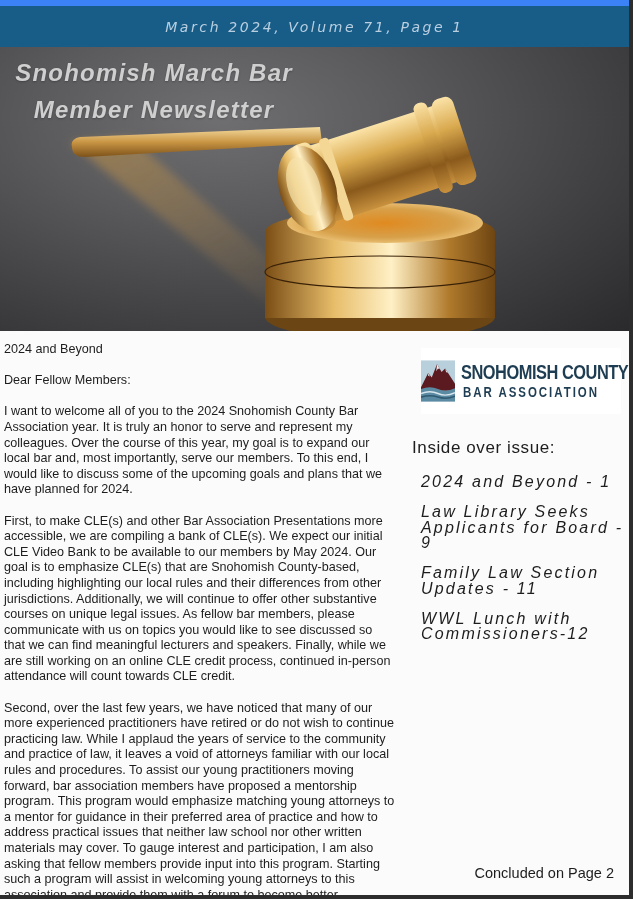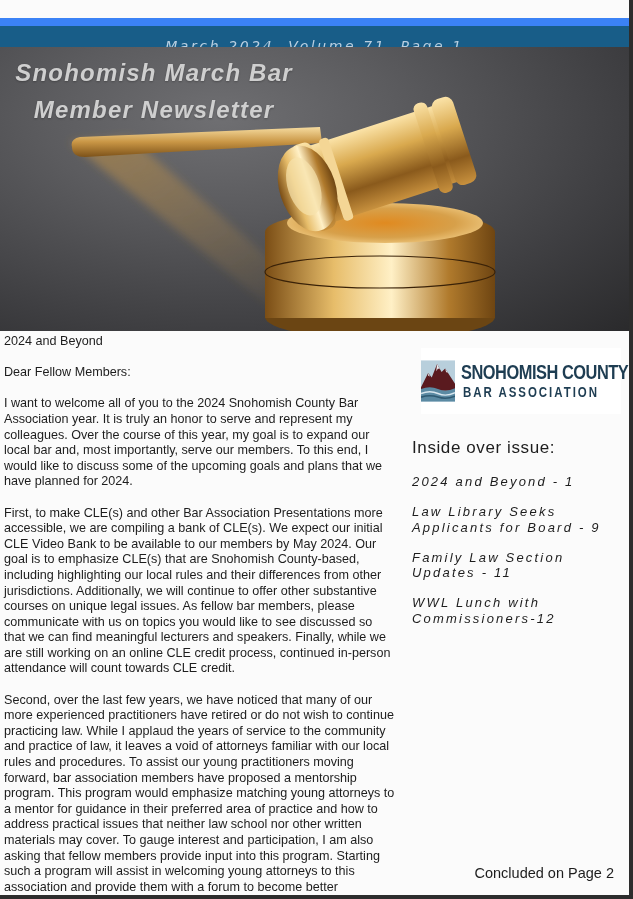--- a/index.html
+++ b/index.html
@@ -4,22 +4,22 @@
   <style>
     * { box-sizing: border-box; margin: 0; padding: 0; }
     html, body { width: 633px; height: 899px; overflow: hidden; background: #2d2d2d; }
     body { font-family: "Liberation Sans", sans-serif; }
     .page {
       position: relative; width: 631px; height: 897px; left: 0; top: 0;
       background: #fbfbfb; overflow: hidden;
       border-right: 2px solid #2d2d2d; border-bottom: 2px solid #2d2d2d;
     }
     .topbar {
-      position: absolute; left: 0; top: 18px; width: 100%; height: 47px;
-      background: #185d88; border-top: 8px solid #3b82f6;
+      position: absolute; left: 0; top: 0; width: 100%; height: 47px;
+      background: #185d88; border-top: 6px solid #3b82f6;
       display: flex; align-items: center; justify-content: center;
     }
     .topbar span {
       color: #b9cfe0; font-style: italic; font-size: 14px; letter-spacing: 2.6px;
       font-family: "DejaVu Sans", sans-serif; font-weight: 300;
     }
     .hero {
       position: absolute; left: 0; top: 47px; width: 100%; height: 284px;
       background: radial-gradient(ellipse at 35% 25%, #6f6f72 0%, #5c5c5f 30%, #3f3f42 70%, #2a2a2c 100%);
       overflow: hidden;
@@ -28,21 +28,21 @@
     .hero-title {
       position: absolute; left: 10px; top: 7px; color: #cfcfcf;
       font-weight: bold; font-style: italic; font-size: 24px; letter-spacing: 1.2px;
       line-height: 37px; text-align: center; width: 288px;
       text-shadow: 0 1px 2px rgba(0,0,0,0.25);
     }
     .main-col {
       position: absolute; left: 4px; top: 334px; width: 392px;
       font-size: 12.6px; line-height: 15.6px; color: #1d1d1d;
     }
-    .main-col p { margin-bottom: 15.6px; }
+    .main-col p { margin-bottom: 15.6px; margin-top: 8px; }
     .side-col { position: absolute; left: 412px; top: 340px; width: 218px; }
     .logo-box {
       position: absolute; left: 9px; top: 8px; width: 200px; height: 66px;
       background: #fff; display: flex; align-items: center;
     }
     .logo-text { margin-left: 6px; display: flex; flex-direction: column; align-items: center; }
     .logo-line1 {
       font-family: "Liberation Sans", sans-serif; font-weight: bold; color: #1e3d52;
       font-size: 21px; letter-spacing: -0.6px; transform: scaleX(0.78); transform-origin: left center;
       white-space: nowrap; width: 160px; line-height: 22px;
@@ -50,22 +50,22 @@
     .logo-line2 {
       font-family: "Liberation Sans", sans-serif; font-weight: bold; color: #1e3d52;
       font-size: 14px; letter-spacing: 2.4px; transform: scaleX(0.82); white-space: nowrap; line-height: 18px;
       margin-left: -20px;
     }
     .inside-title {
       position: absolute; left: 0; top: 98px; font-size: 17px; color: #1d1d1d; letter-spacing: 0.6px;
     }
     .toc { position: absolute; left: 0; top: 134px; width: 220px; }
     .toc-item {
-      font-style: italic; font-size: 13px; letter-spacing: 2.2px; color: #1d1d1d;
-      line-height: 15.4px; margin-bottom: 14.8px; display: block; text-decoration: none;
+      font-style: italic; font-size: 16px; letter-spacing: 2.2px; color: #1d1d1d;
+      line-height: 15.4px; margin-bottom: 14.8px; display: block; text-decoration: none; margin-left: 9px;
     }
     .concluded {
       position: absolute; right: 15px; top: 865px; font-size: 14.5px; color: #1d1d1d;
     }
   </style>
 </head>
 <body>
 
 <div class="page">
 

